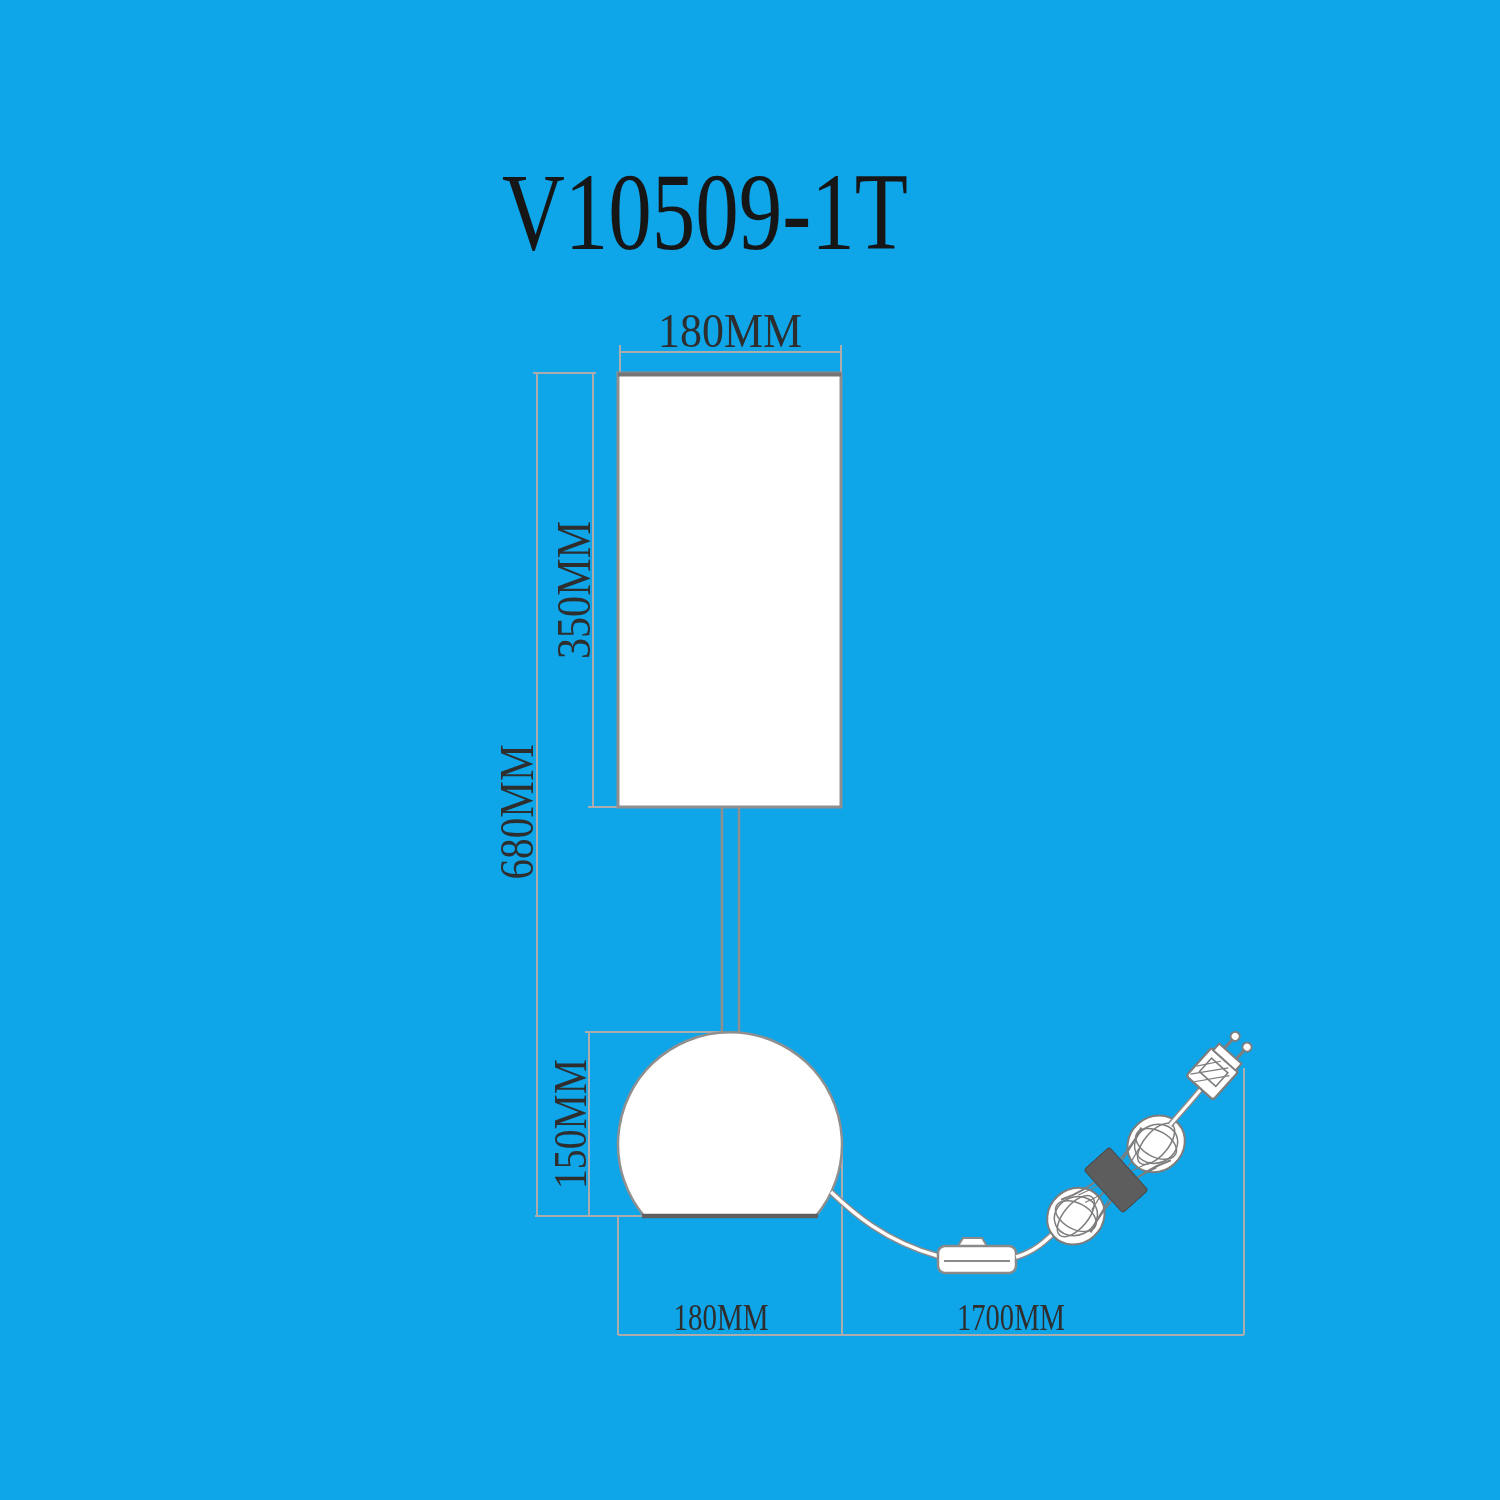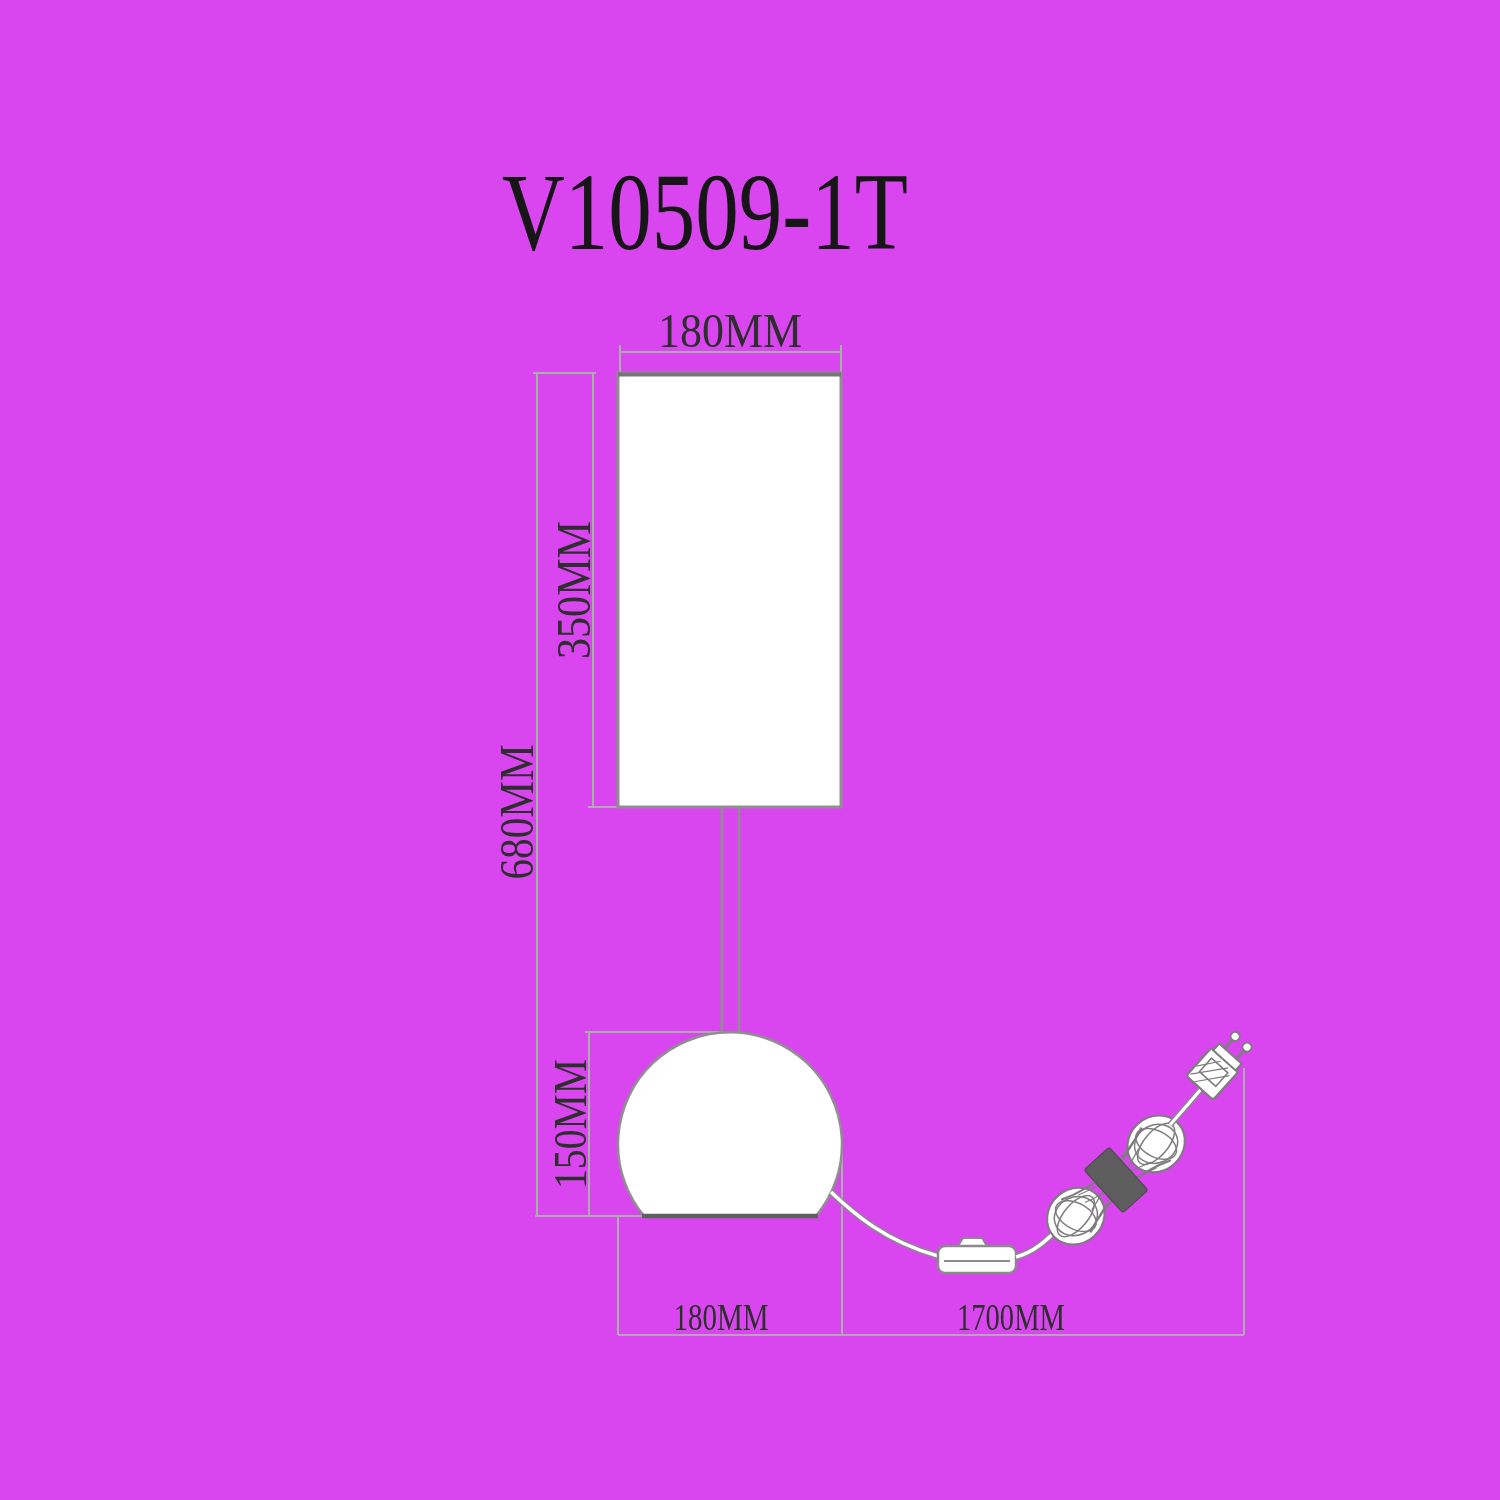--- a/index.html
+++ b/index.html
@@ -1,16 +1,16 @@
 <!DOCTYPE html>
 <html><head>
 <meta charset="utf-8">
 <style>
   html,body{margin:0;padding:0;background:#ffffff;}
-  .canvas{position:relative;width:1500px;height:1500px;background:#d946ef;overflow:hidden;margin:0 auto;}
+  .canvas{position:relative;width:1500px;height:1500px;background:#0ea5e9;overflow:hidden;margin:0 auto;}
   svg{position:absolute;left:0;top:0;}
   .title-text{font-family:"Liberation Serif","DejaVu Serif",serif;fill:#161616;}
   .dim-text{font-family:"Liberation Serif","DejaVu Serif",serif;fill:#2e2e2e;}
 </style>
 </head>
 <body>
 
 <div class="canvas">
 <svg width="1500" height="1500" viewBox="0 0 1500 1500">
 

